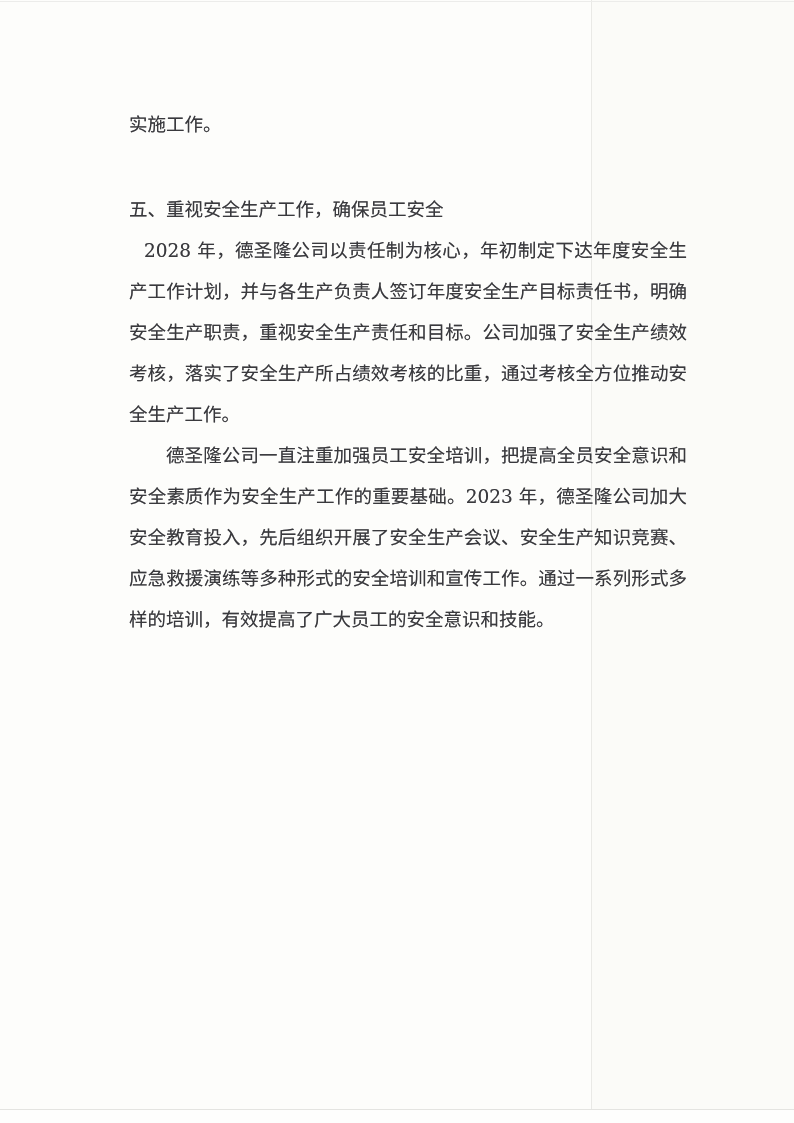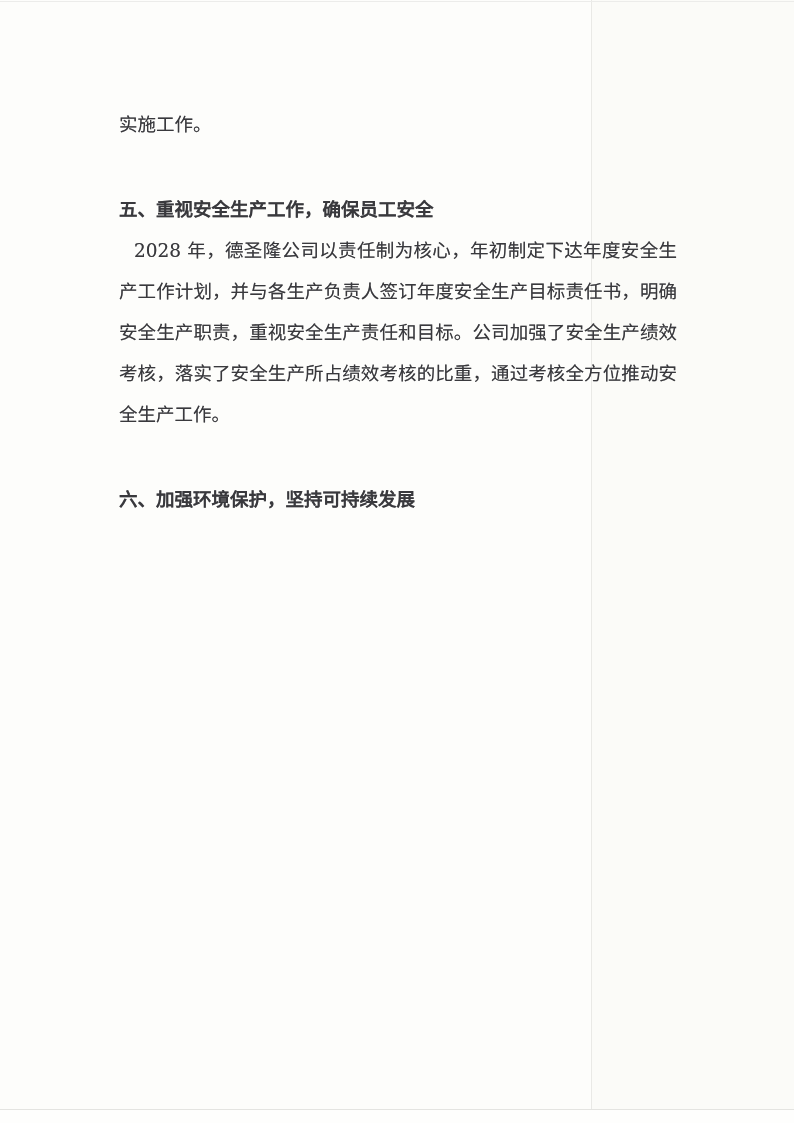--- a/index.html
+++ b/index.html
@@ -54,21 +54,21 @@
     position: absolute;
     left: 0;
     top: 1110px;
     width: 794px;
     height: 13px;
     background: #fefefd;
   }
   
   .text-block {
     position: absolute;
-    left: 119px;
+    left: 129px;
     top: 104px;
     width: 558px;
     color: #39393d;
     font-size: 18.5px;
     line-height: 41px;
     text-align: justify;
     text-shadow: 0 0 0.5px rgba(70, 70, 75, 0.55);
   }
   .text-block p {
     margin: 0;
@@ -78,21 +78,21 @@
   }
   p.para-indent-small {
     text-indent: 15px;
   }
   p.para-cont {
     text-indent: 0;
   }
   h2.section-heading {
     margin: 44px 0 0 0;
     font-size: 18.5px;
-    font-weight: bold;
+    font-weight: normal;
     line-height: 41px;
     text-indent: 0;
     text-align: left;
   }
 </style>
 </head>
 <body>
 
 <div class="page">
 
@@ -104,18 +104,18 @@
 
   <div class="text-block">
 
     <p class="para-cont">实施工作。</p>
 
     <h2 class="section-heading">五、重视安全生产工作，确保员工安全</h2>
 
 
     <p class="para-indent-small">2028 年，德圣隆公司以责任制为核心，年初制定下达年度安全生产工作计划，并与各生产负责人签订年度安全生产目标责任书，明确安全生产职责，重视安全生产责任和目标。公司加强了安全生产绩效考核，落实了安全生产所占绩效考核的比重，通过考核全方位推动安全生产工作。</p>
 
+    <p class="para-indent">德圣隆公司一直注重加强员工安全培训，把提高全员安全意识和安全素质作为安全生产工作的重要基础。2023 年，德圣隆公司加大安全教育投入，先后组织开展了安全生产会议、安全生产知识竞赛、应急救援演练等多种形式的安全培训和宣传工作。通过一系列形式多样的培训，有效提高了广大员工的安全意识和技能。</p>
 
-    <h2 class="section-heading">六、加强环境保护，坚持可持续发展</h2>
 
 
   </div>
 </div>
 
 </body></html>

